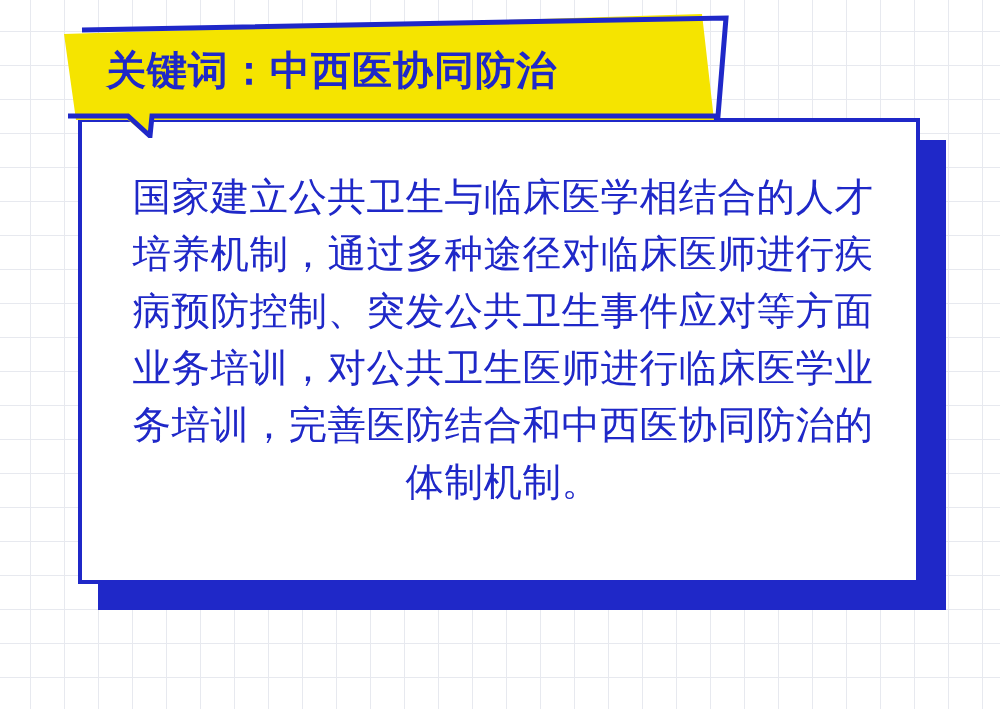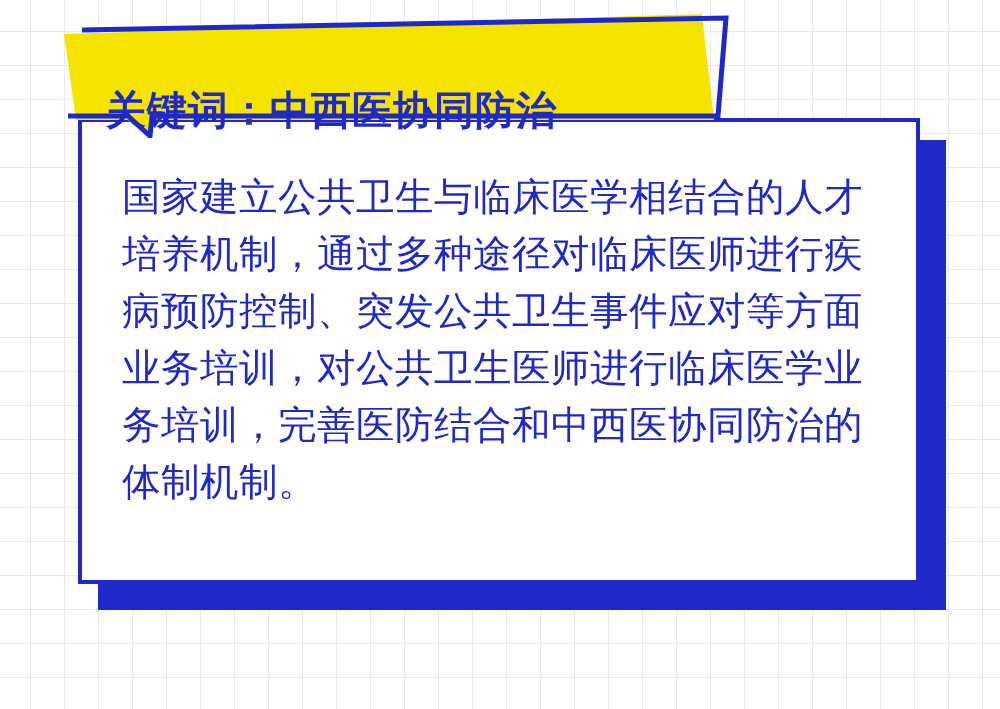--- a/index.html
+++ b/index.html
@@ -40,20 +40,21 @@
   
   .body-panel {
     position: absolute;
     left: 78px;
     top: 118px;
     width: 842px;
     height: 466px;
     background-color: #ffffff;
     border: 4px solid #1f28c8;
     box-sizing: border-box;
+    text-align: center;
   }
 
   .body-text {
     position: absolute;
     left: 40px;
     top: 46px;
     width: 762px;
     color: #1f28c8;
     font-size: 38.5px;
     line-height: 57px;
@@ -81,21 +82,20 @@
     left: 52px;
     top: 38px;
     width: 600px;
     color: #1f28c8;
     font-size: 40px;
     line-height: 48px;
     font-weight: bold;
     letter-spacing: 1px;
     font-family: "DejaVu Sans", "Liberation Sans", sans-serif;
     white-space: nowrap;
-    margin-top: 40px;
   }
 </style>
 </head>
 <body>
 
 <div class="card-canvas">
 
   <div class="body-shadow"></div>
 
   <div class="body-panel">

